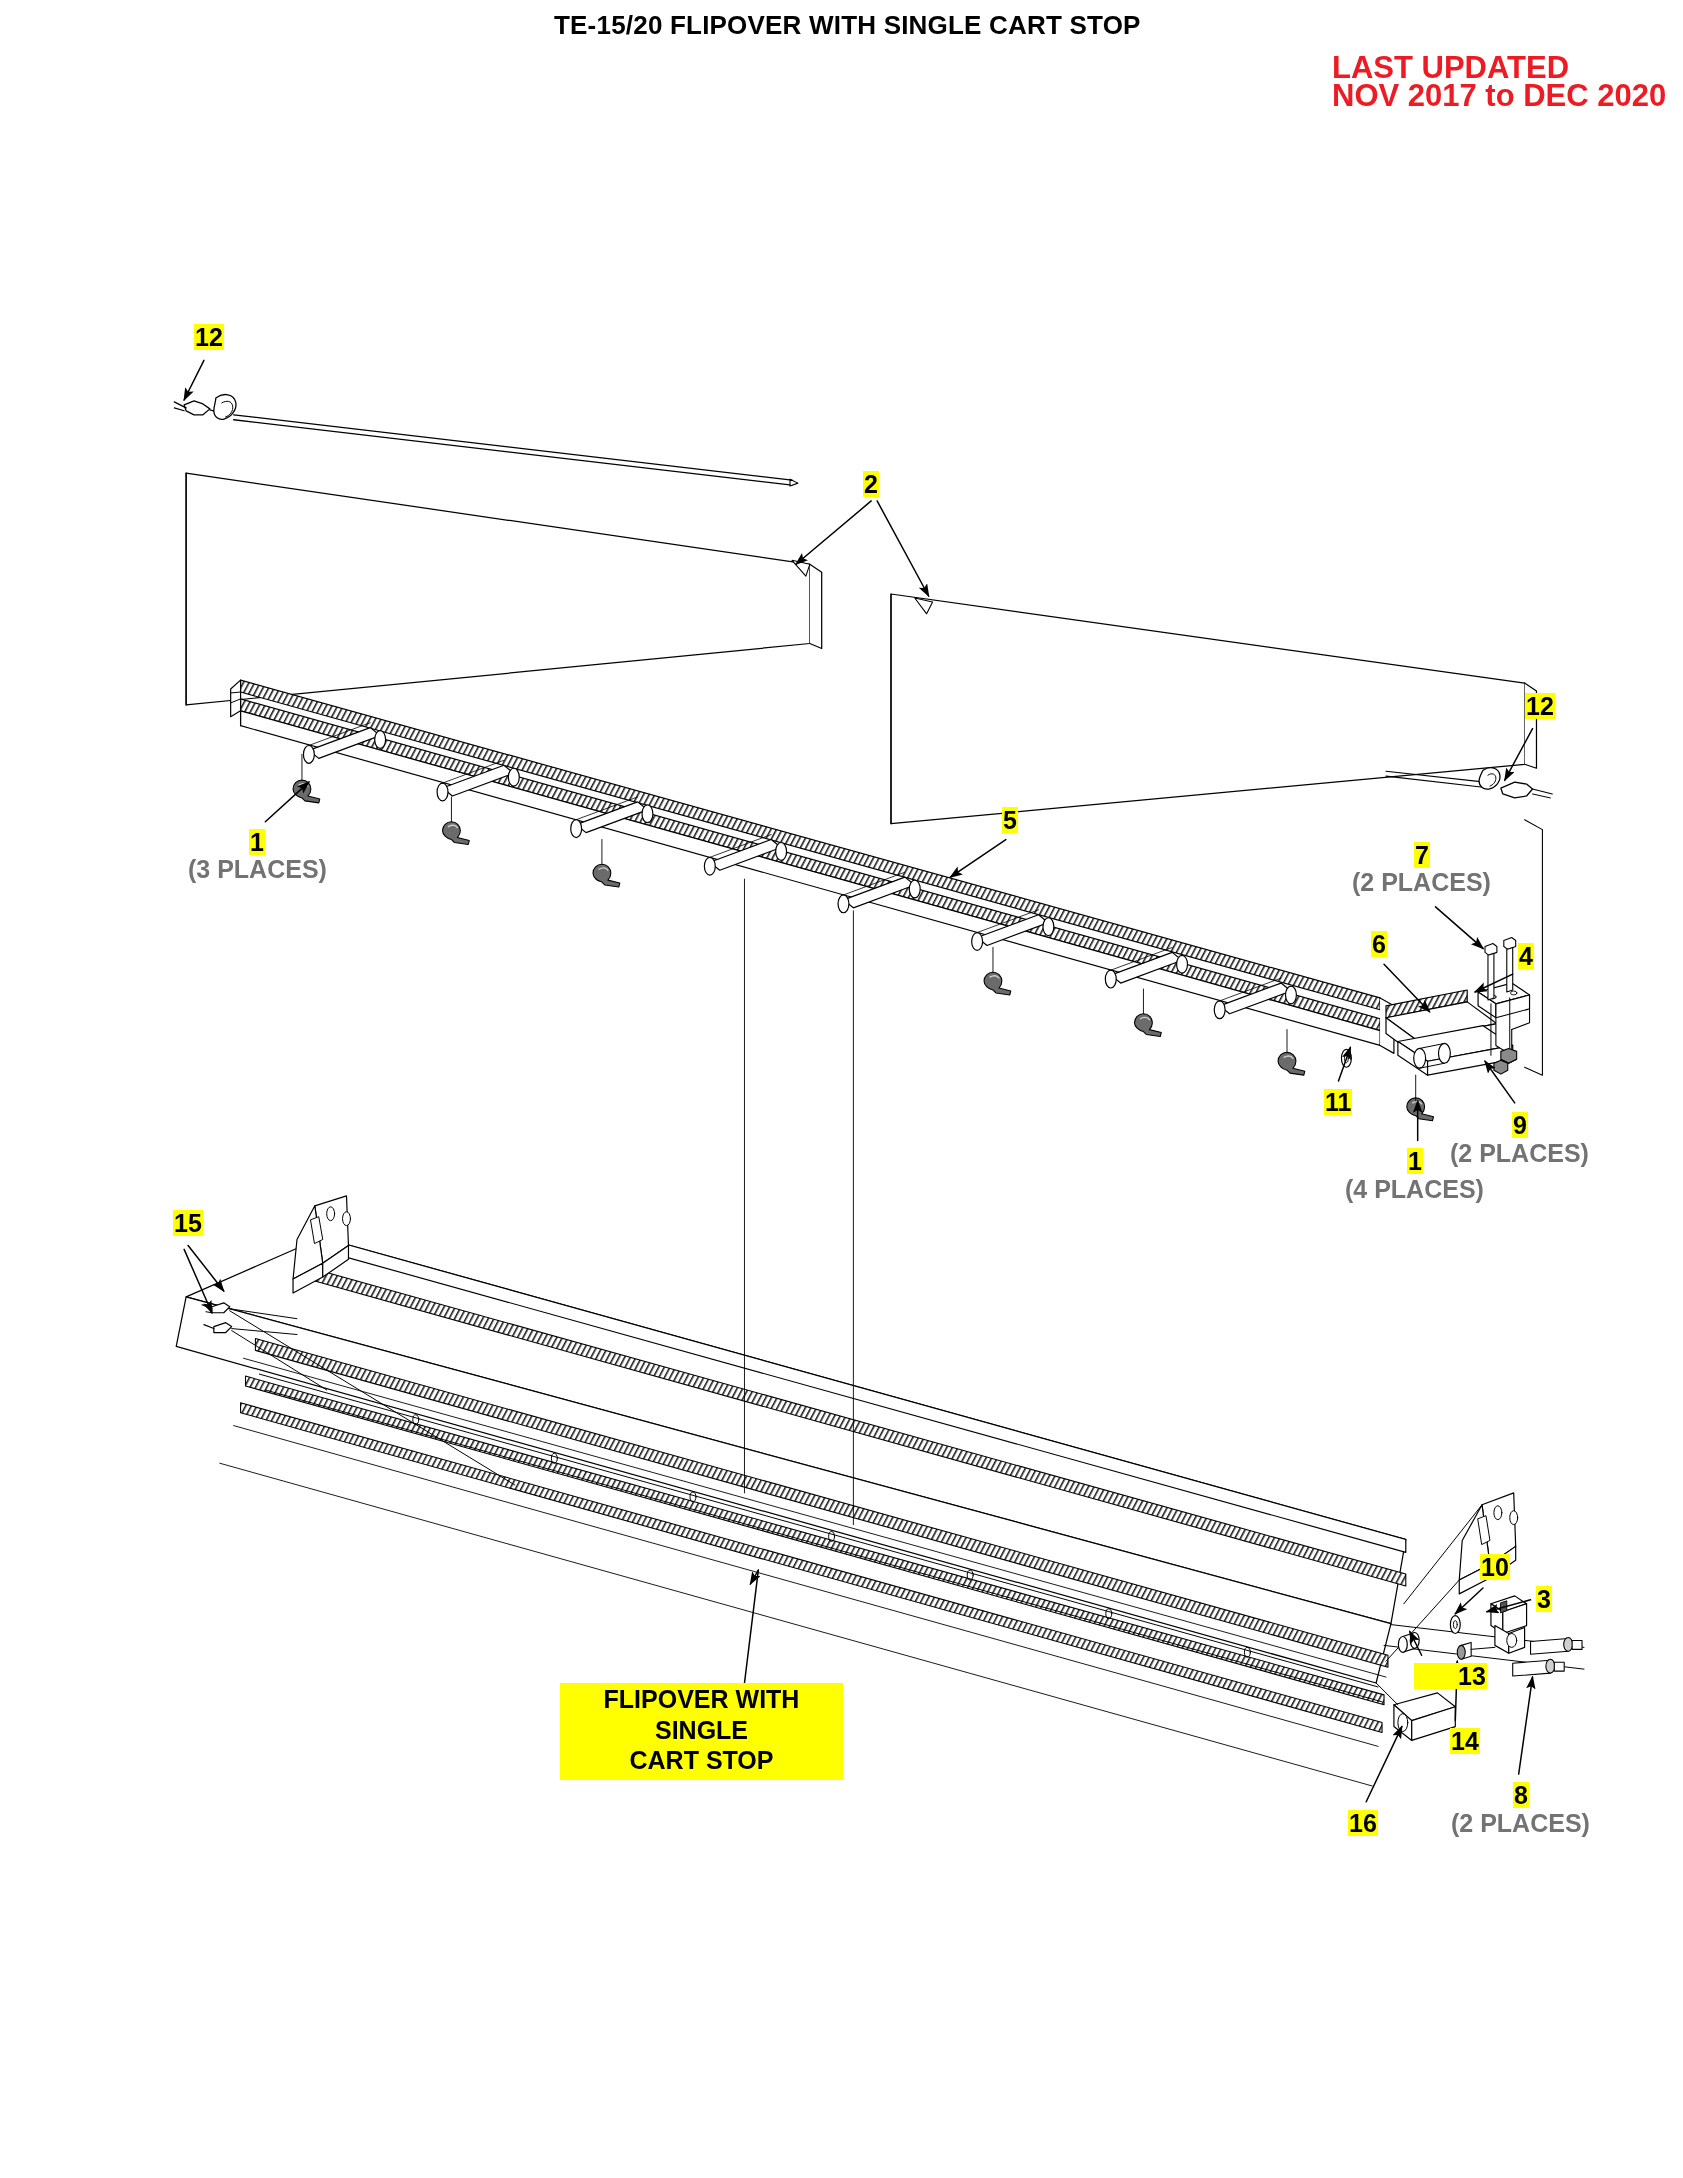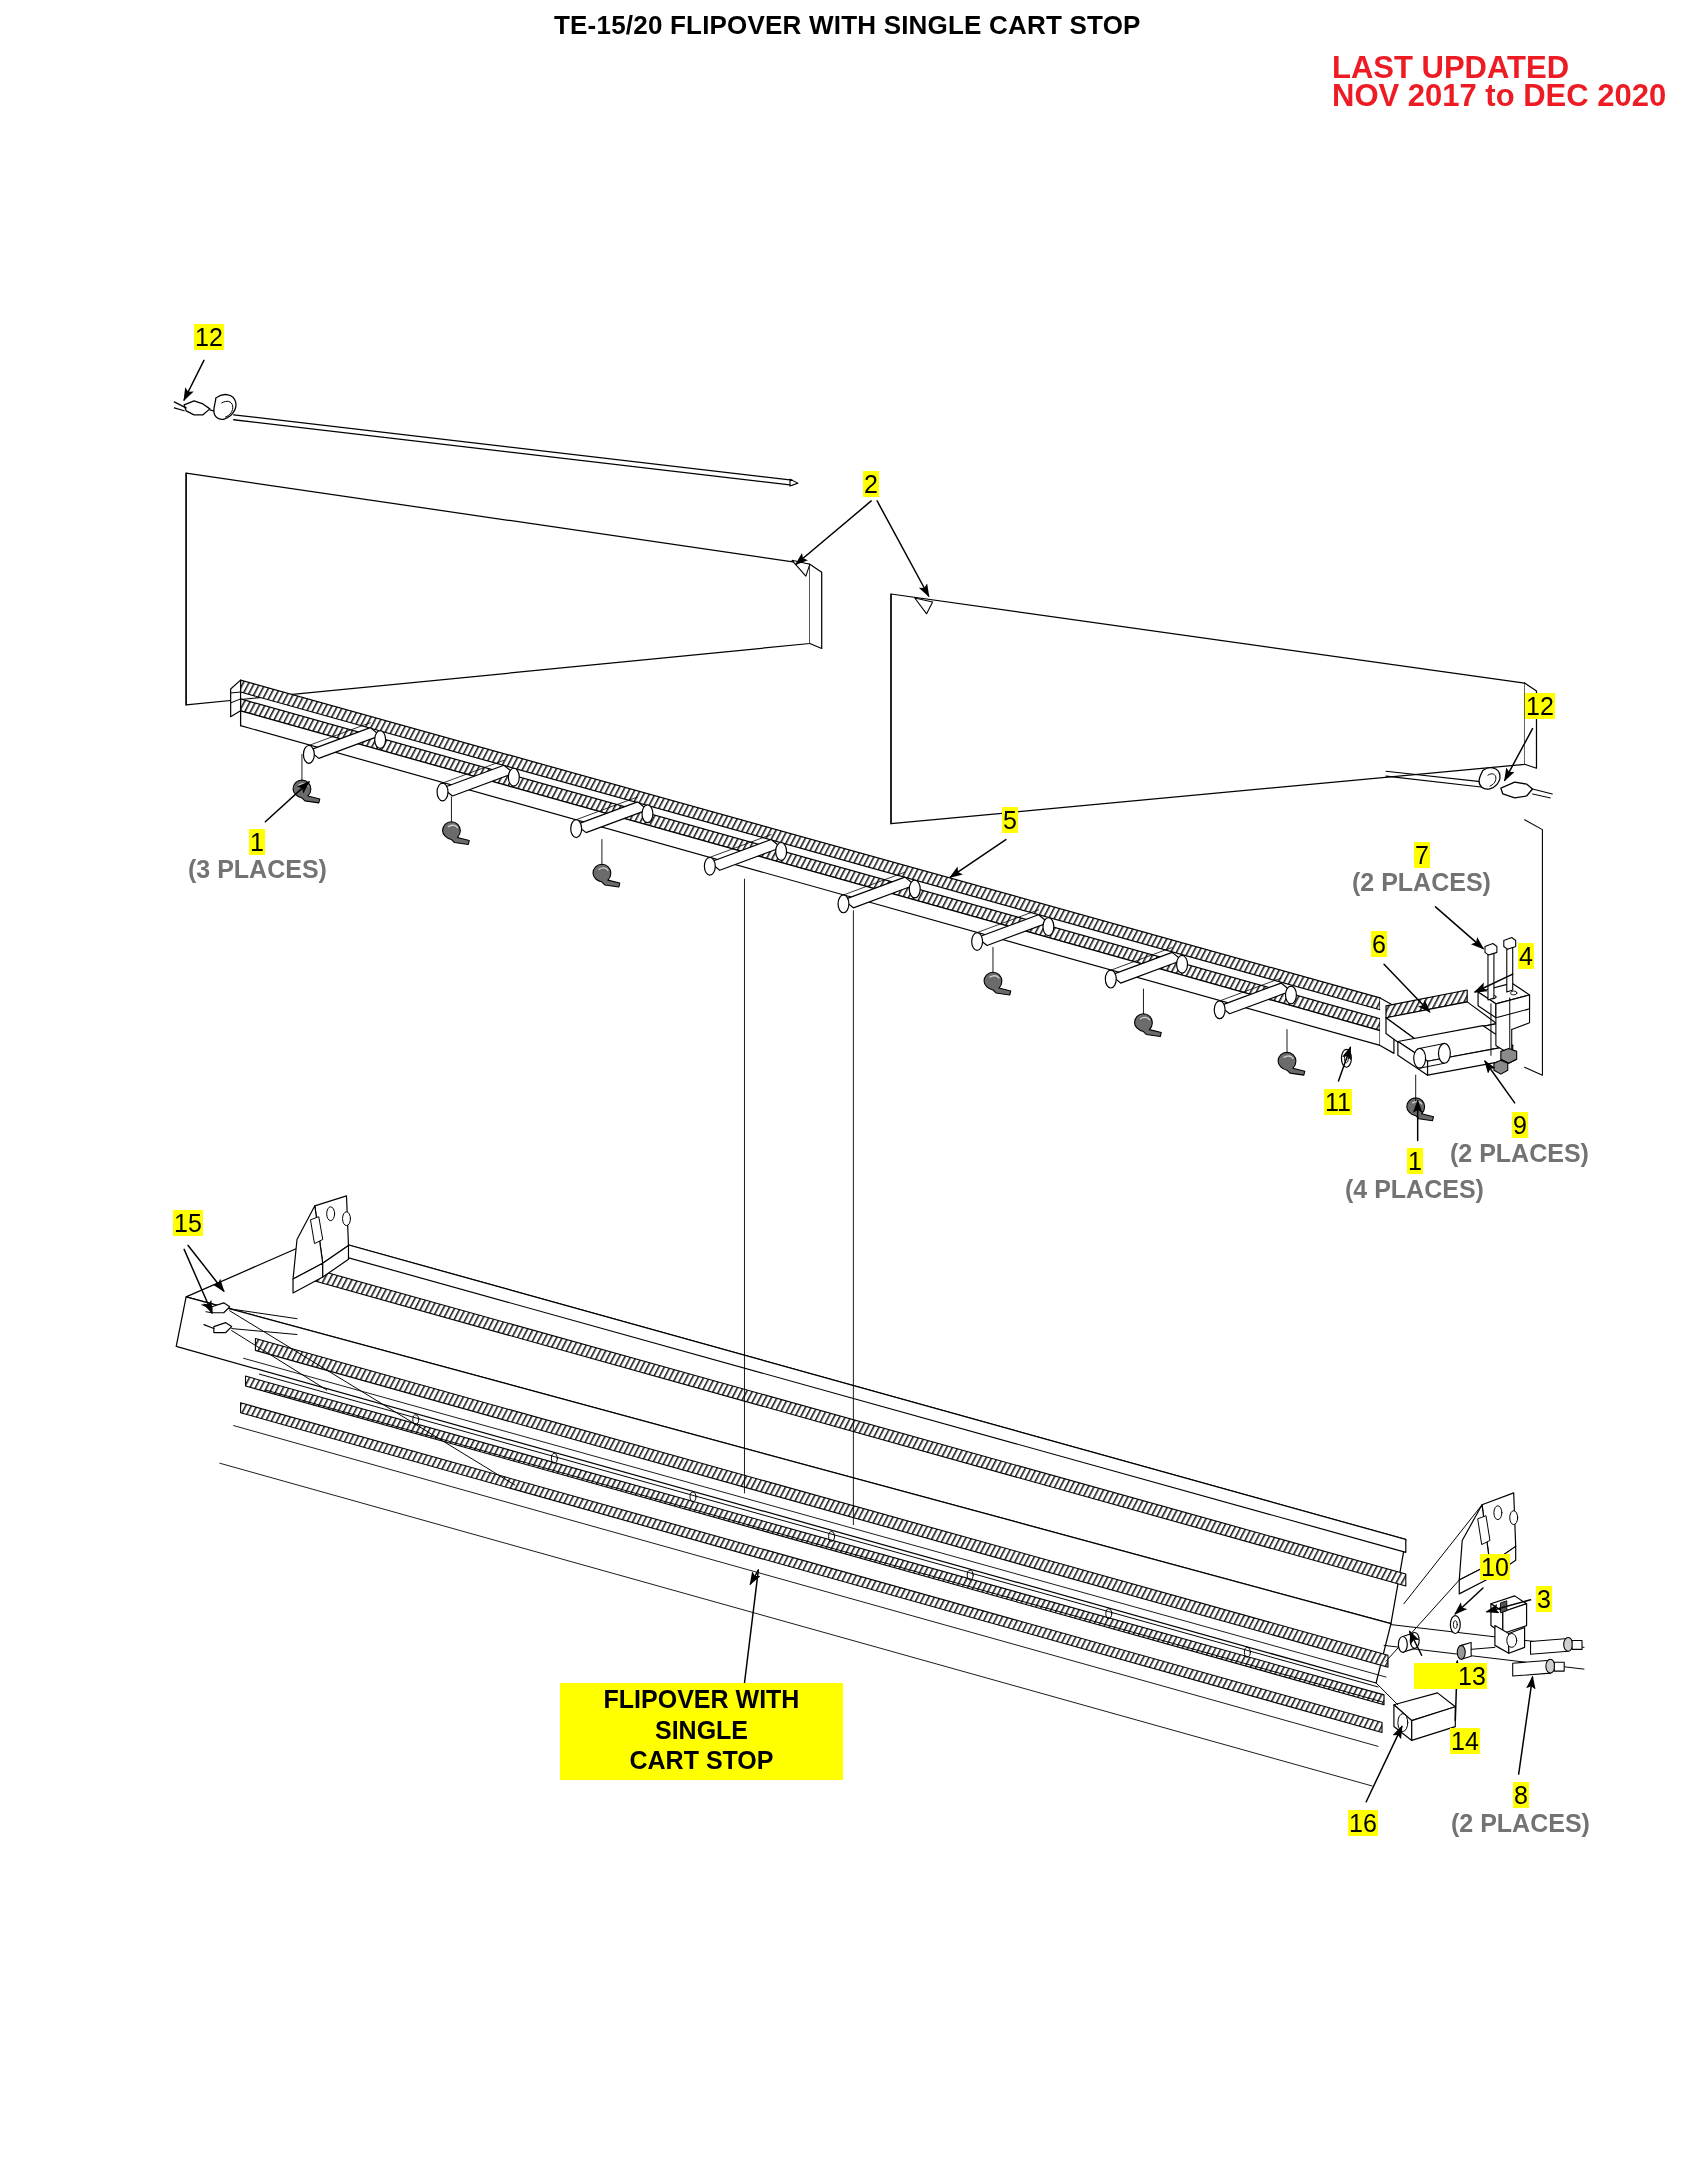--- a/index.html
+++ b/index.html
@@ -43,21 +43,21 @@
     font-size: 31px;
     white-space: nowrap;
   }
   #upd-line1 { left: 1332px; top: 50px; }
   #upd-line2 { left: 1332px; top: 78px; }
 
   
   .callout {
     position: absolute;
     font-size: 25px;
-    font-weight: normal;
+    font-weight: bold;
     color: #000;
     background: #ffff00;
     line-height: 1.04;
     padding: 0 1px;
     white-space: nowrap;
   }
   
   .places {
     position: absolute;
     font-size: 25px;

